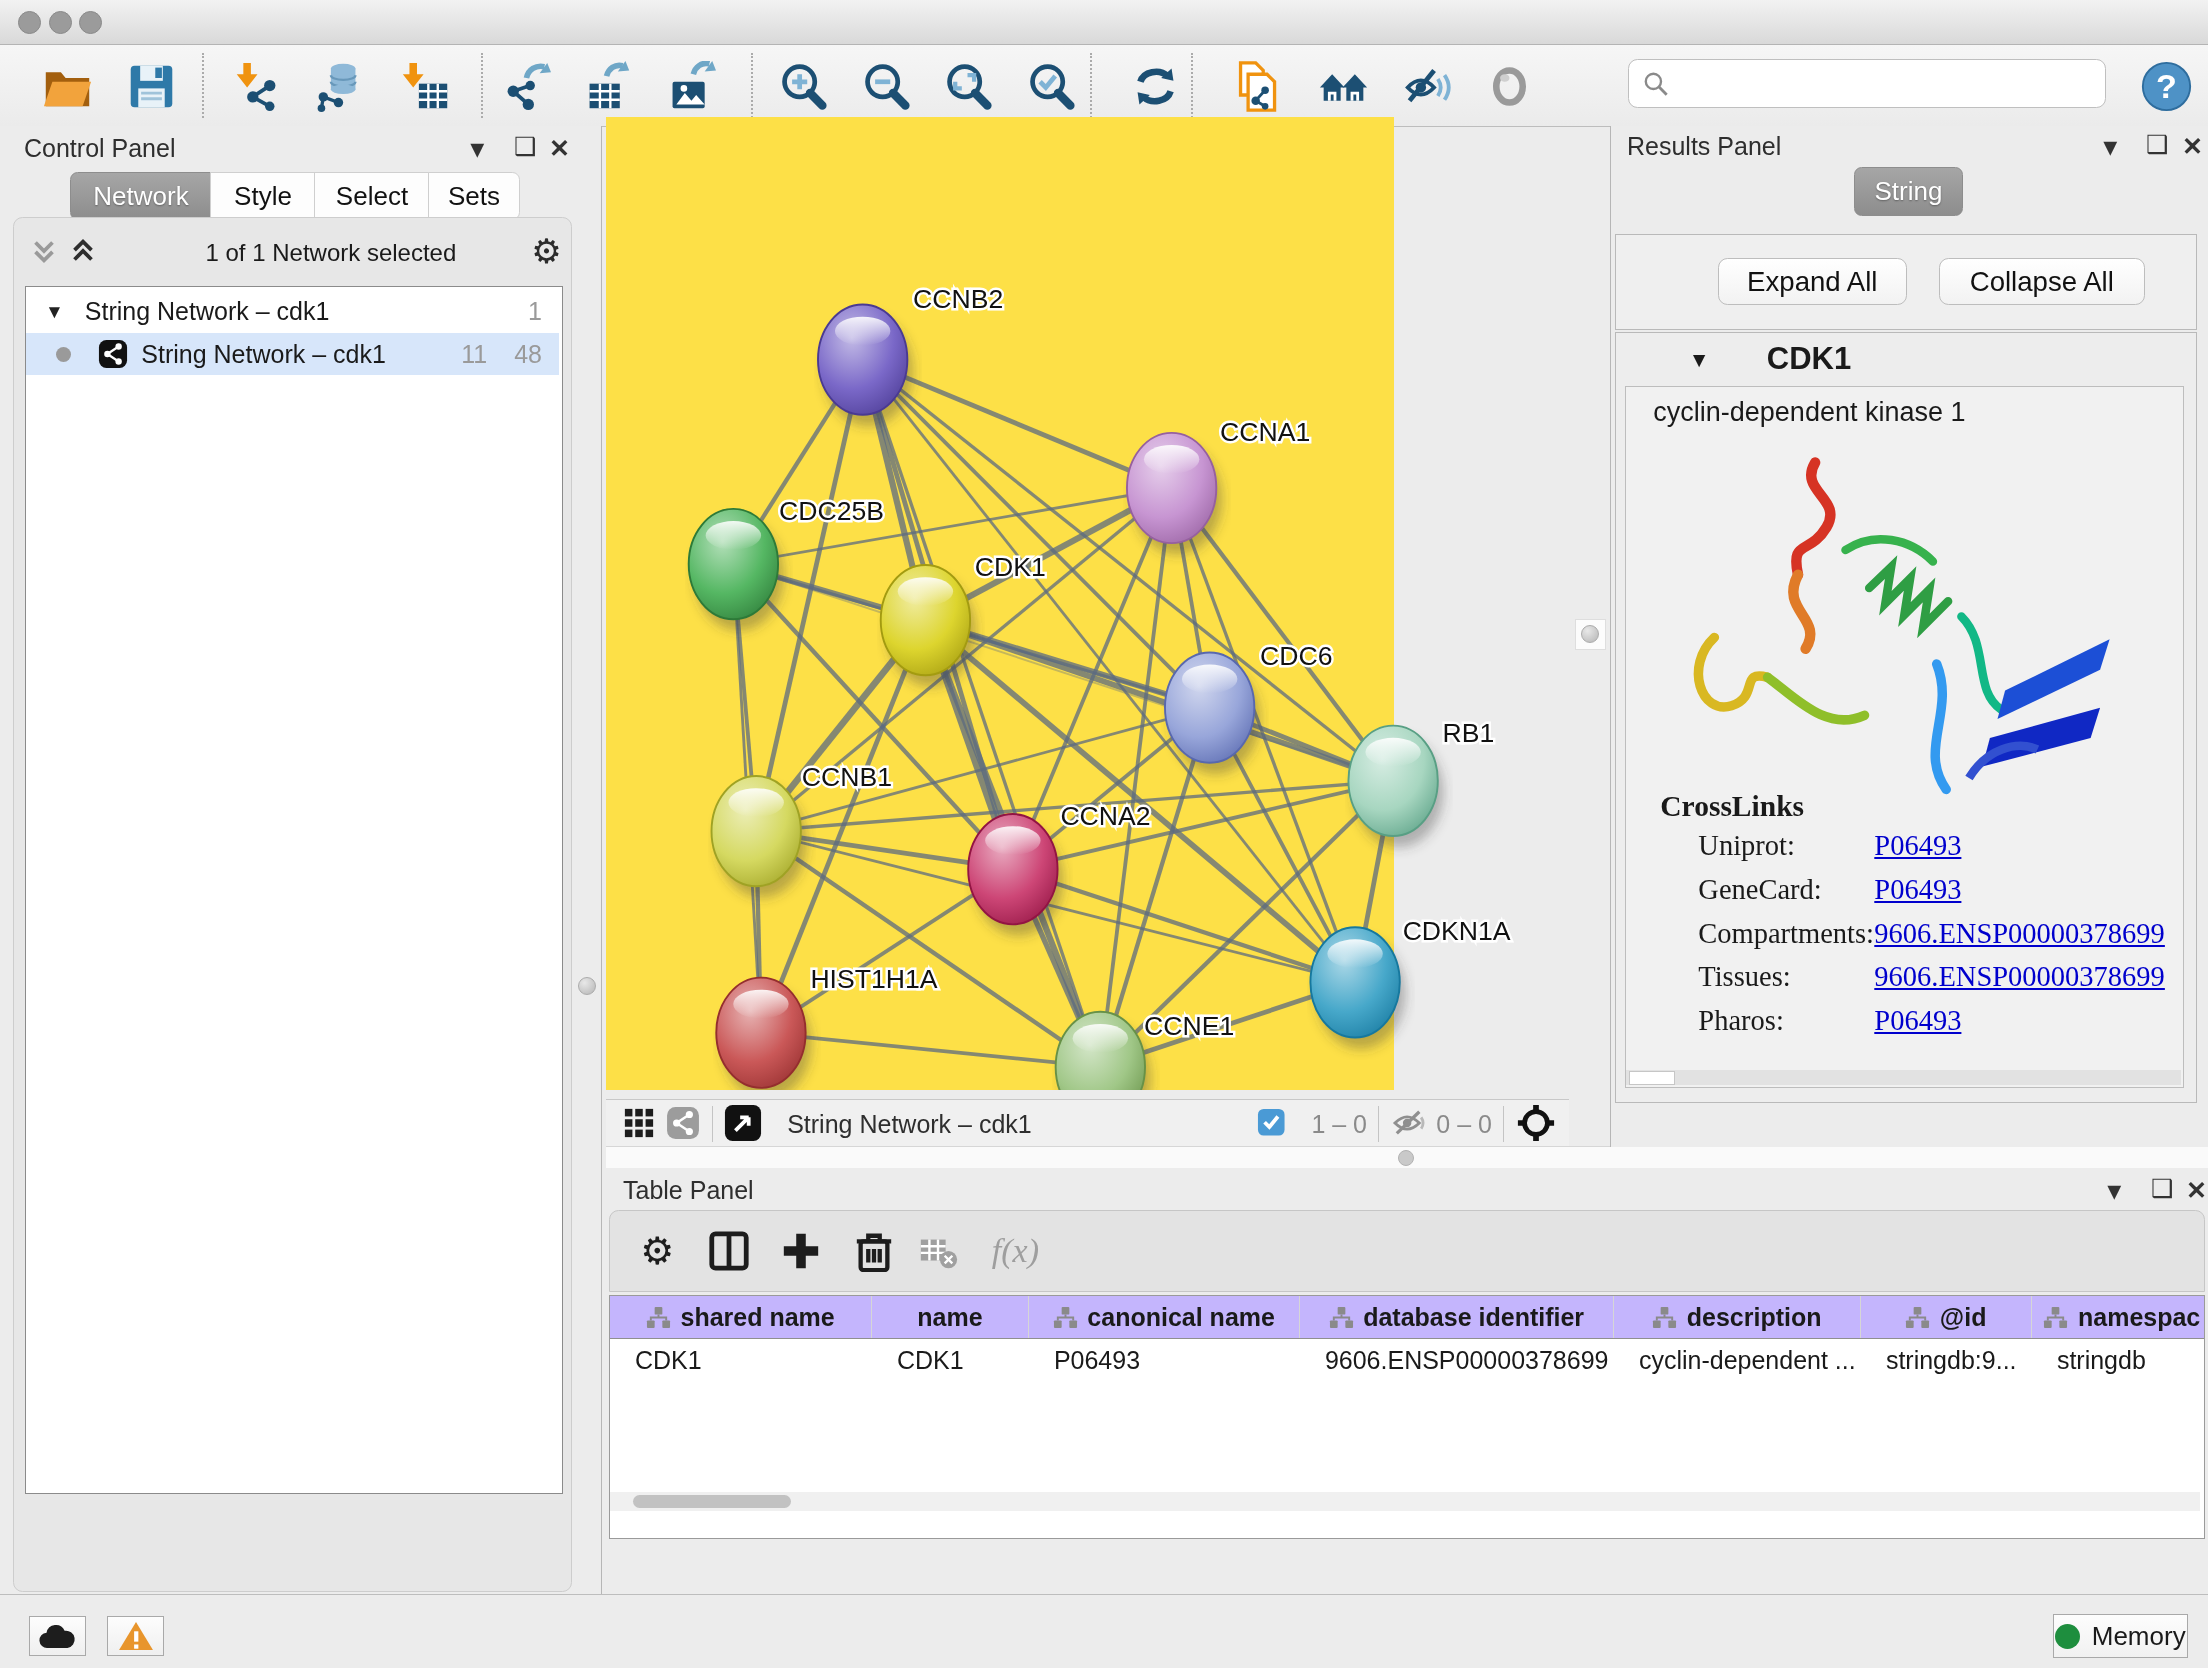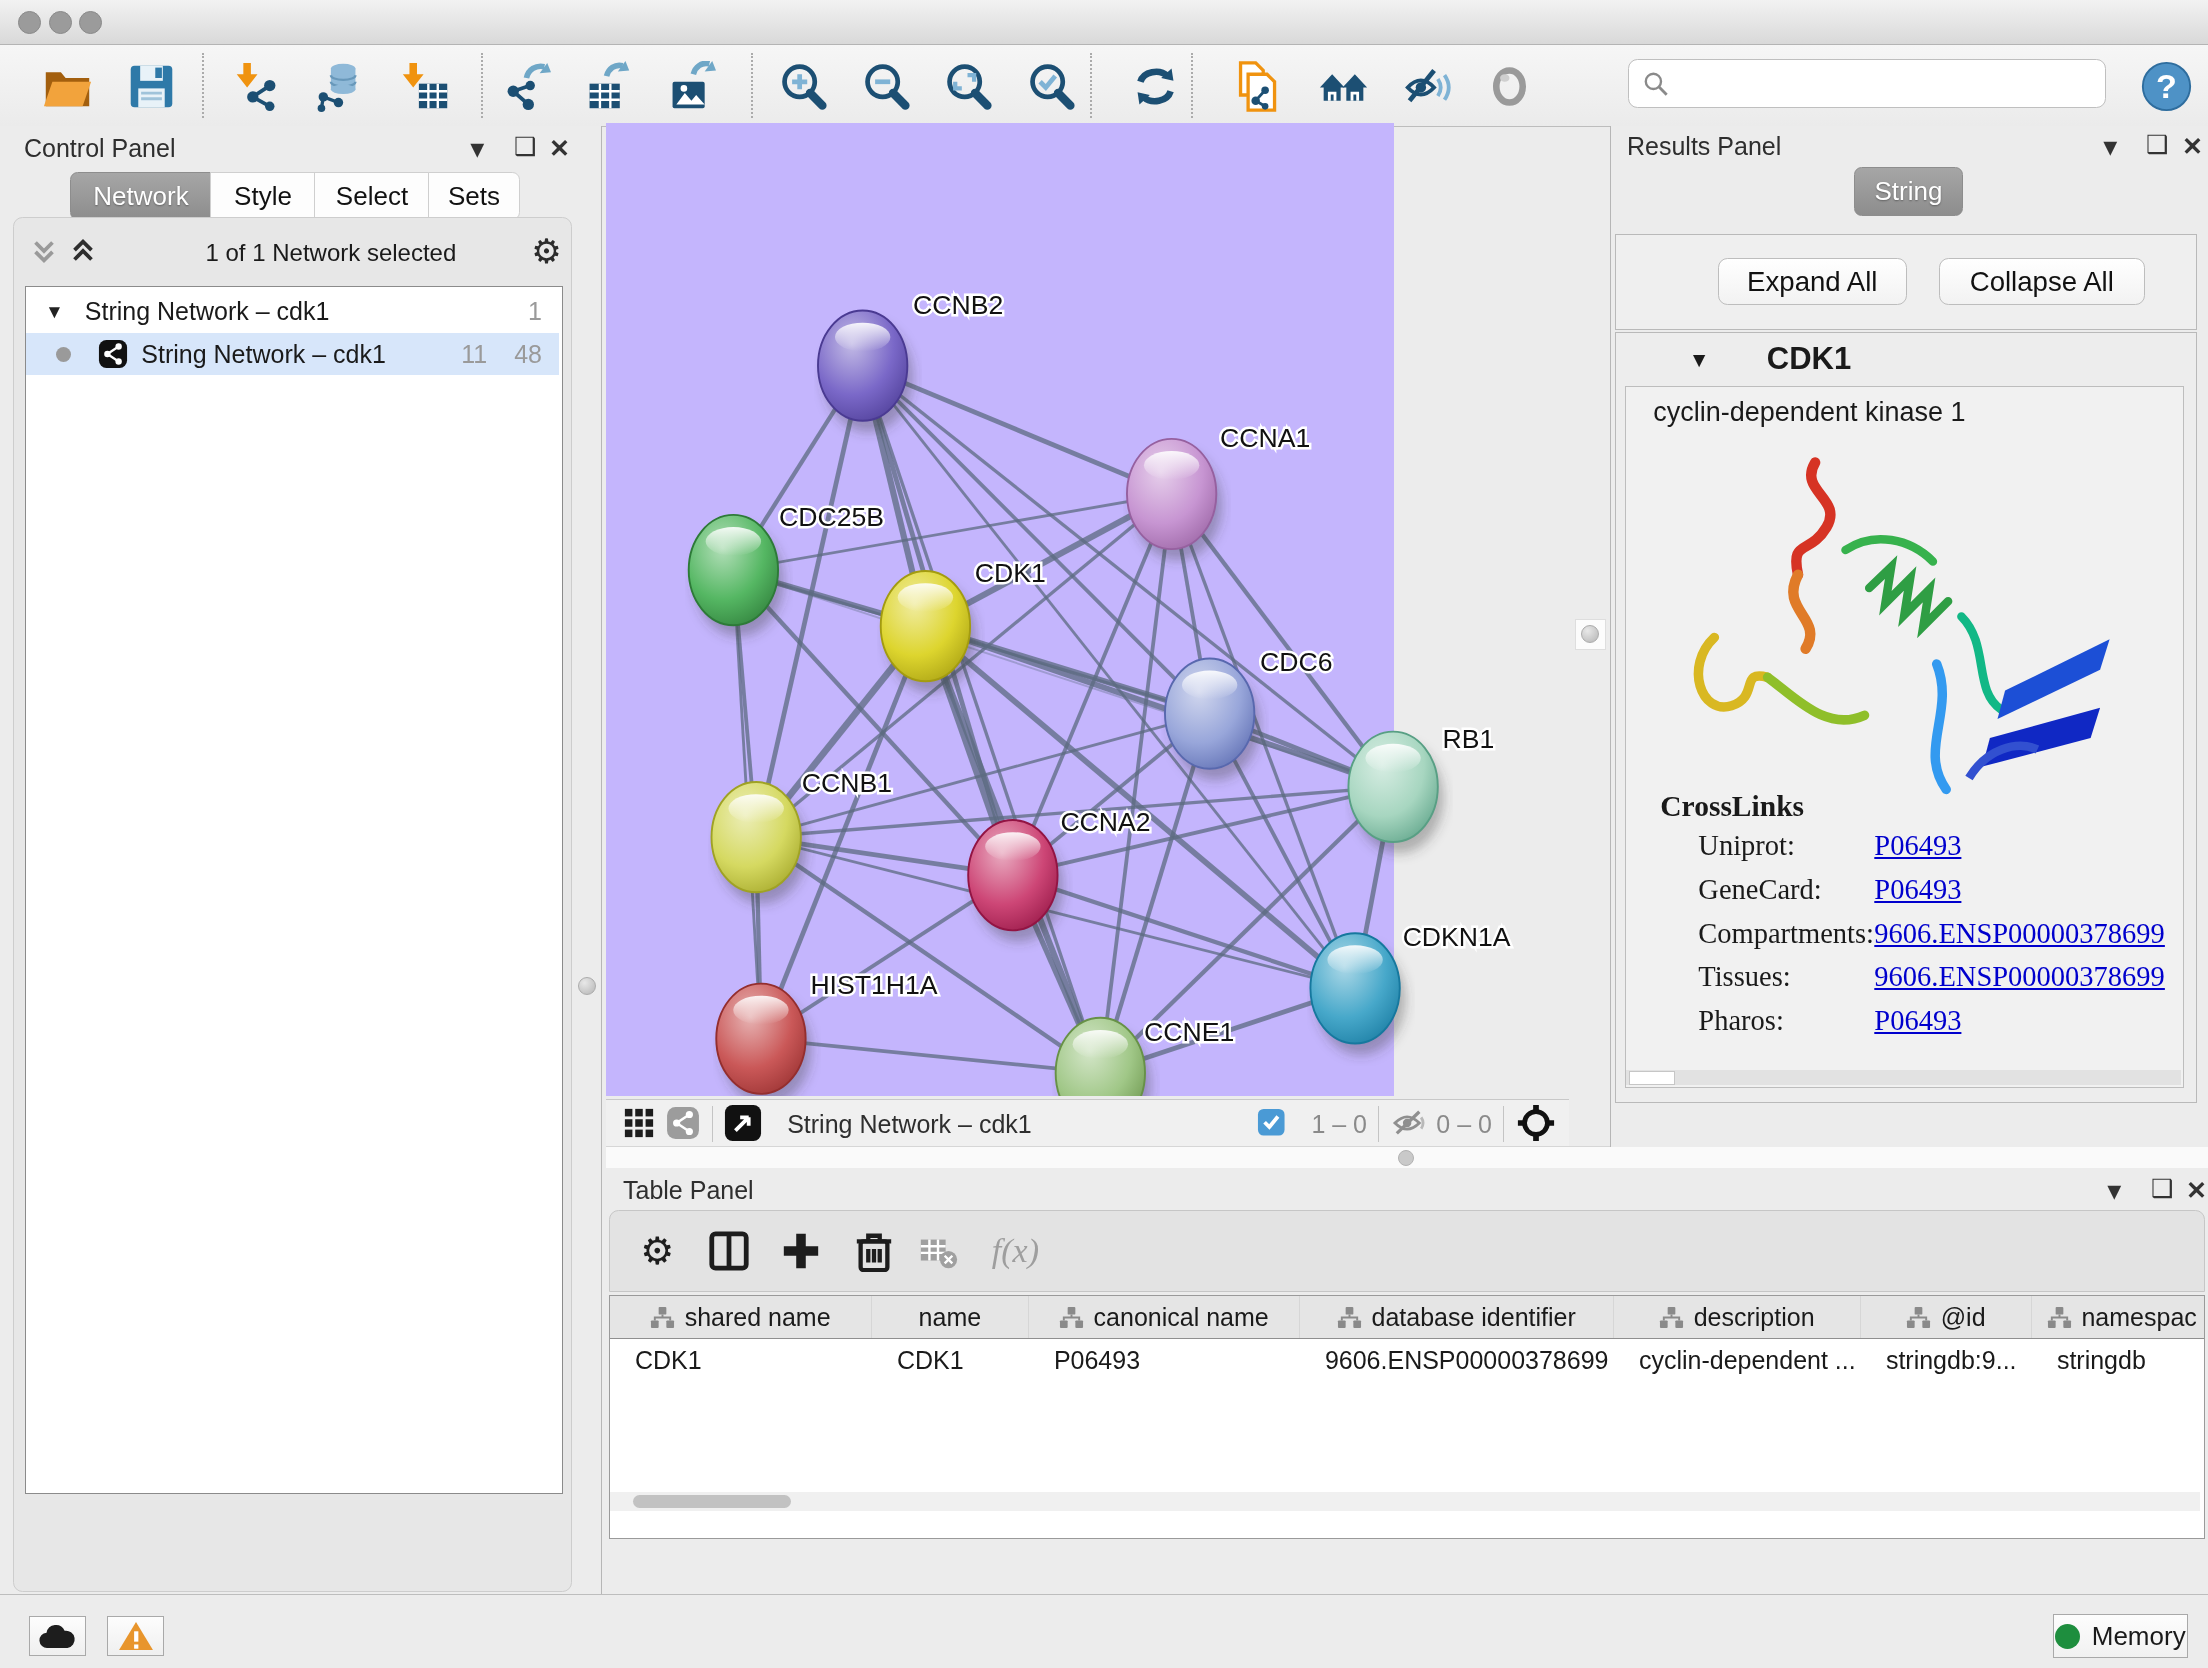--- a/index.html
+++ b/index.html
@@ -26,21 +26,21 @@
     background:#fdfdfd;border:1px solid #cfcfcf;color:#111;}
   .tab.sel{background:linear-gradient(#a6a6a6,#8d8d8d);color:#fff;border-color:#8d8d8d;
     text-shadow:0 1px 1.9px rgba(0,0,0,.35);}
   
   #control-panel{left:0;top:126px;width:601px;height:1469px;background:#ececec;border-right:1px solid #b6b6b6;}
   #cp-box{left:13.3px;top:91px;width:557px;height:1373px;background:#e7e7e7;border:1px solid #cdcdcd;border-radius:9.5px;}
   #net-tree{left:25px;top:160px;width:536px;height:1206px;background:#fff;border:1.9px solid #8b8b8b;}
   .tree-row{left:0;width:533px;height:42px;display:flex;align-items:center;font-size:25px;}
   .tree-count{color:#9a9a9a;}
   
-  #canvas-wrap{left:606px;top:123px;width:788px;height:973px;background:#c4b5fd;}
+  #canvas-wrap{left:606px;top:117px;width:788px;height:973px;background:#fde047;}
   #net-statusbar{left:606px;top:1099px;width:963px;height:48px;background:#f0f0f0;
     border-top:1px solid #c8c8c8;display:flex;align-items:center;}
   .sb-sep{width:0;height:36px;border-left:1px solid #c4c4c4;margin:0 11.4px;}
   
   .grip{width:28.5px;height:28.5px;background:#fcfcfc;border:1px solid #dedede;display:flex;align-items:center;justify-content:center;}
   .grip i{width:16px;height:16px;border-radius:50%;background:radial-gradient(circle at 35% 30%,#e8e8e8,#b5b5b5);border:1px solid #ababab;}
   #h-splitter{left:606px;top:1146px;width:1603px;height:22px;background:#fafafa;
     border-top:1px solid #d6d6d6;border-bottom:1px solid #cfcfcf;}
   
   #results-panel{left:1610px;top:126px;width:598px;height:1021px;background:#ececec;border-left:1.9px solid #b6b6b6;}
@@ -48,21 +48,21 @@
   .pbtn{background:linear-gradient(#ffffff,#f2f2f2);border:1px solid #bdbdbd;border-radius:9.5px;
     font-size:27.6px;display:flex;align-items:center;justify-content:center;color:#111;margin-left:20px;}
   .xrow{position:absolute;left:72px;width:495px;font-family:"Liberation Serif",serif;font-size:28.5px;}
   .xval{color:#0000cd;text-decoration:underline;font-family:"Liberation Serif",serif;}
   
   #table-panel{left:606px;top:1168px;width:1603px;height:426px;background:#ececec;}
   #tp-toolbar{left:2.9px;top:42px;width:1594px;height:80px;background:#e3e3e3;border:1px solid #c6c6c6;border-radius:9.5px 9.5px 0 0;}
   .tpi{top:13.3px;width:53px;height:53px;display:flex;align-items:center;justify-content:center;}
   #data-table{left:2.9px;top:127px;width:1594px;height:242px;background:#fff;border:1.9px solid #9a9a9a;overflow:hidden;}
   .thead{display:grid;grid-template-columns:262px 157px 271px 314px 247px 171px 181px;height:42px;
-    background:#e5e5e5;border-bottom:1.9px solid #8f8f8f;}
+    background:#c4b5fd;border-bottom:1.9px solid #8f8f8f;font-weight:bold;}
   .th{display:flex;align-items:center;justify-content:center;gap:9.5px;font-size:25px;border-right:1px solid #d6d6d6;}
   .trow{display:grid;grid-template-columns:262px 157px 271px 314px 247px 171px 181px;height:42px;}
   .td{display:flex;align-items:center;padding-left:25px;font-size:25px;}
   #tbl-hscroll{left:0px;top:196px;width:1590px;height:19px;background:#f0f0f0;}
   #tbl-thumb{left:23px;top:2.9px;width:158px;height:13.3px;background:#c2c2c2;border-radius:6.7px;}
   #tp-tabs{left:517px;top:385px;display:flex;}
   .ttab{height:42px;padding:0 32px;border-radius:7.6px;}
   
   #footer{left:0;top:1594px;width:2208px;height:74px;background:#ececec;border-top:1px solid #bdbdbd;}
   .fbtn{top:21px;width:55px;height:38px;background:linear-gradient(#fdfdfd,#efefef);

